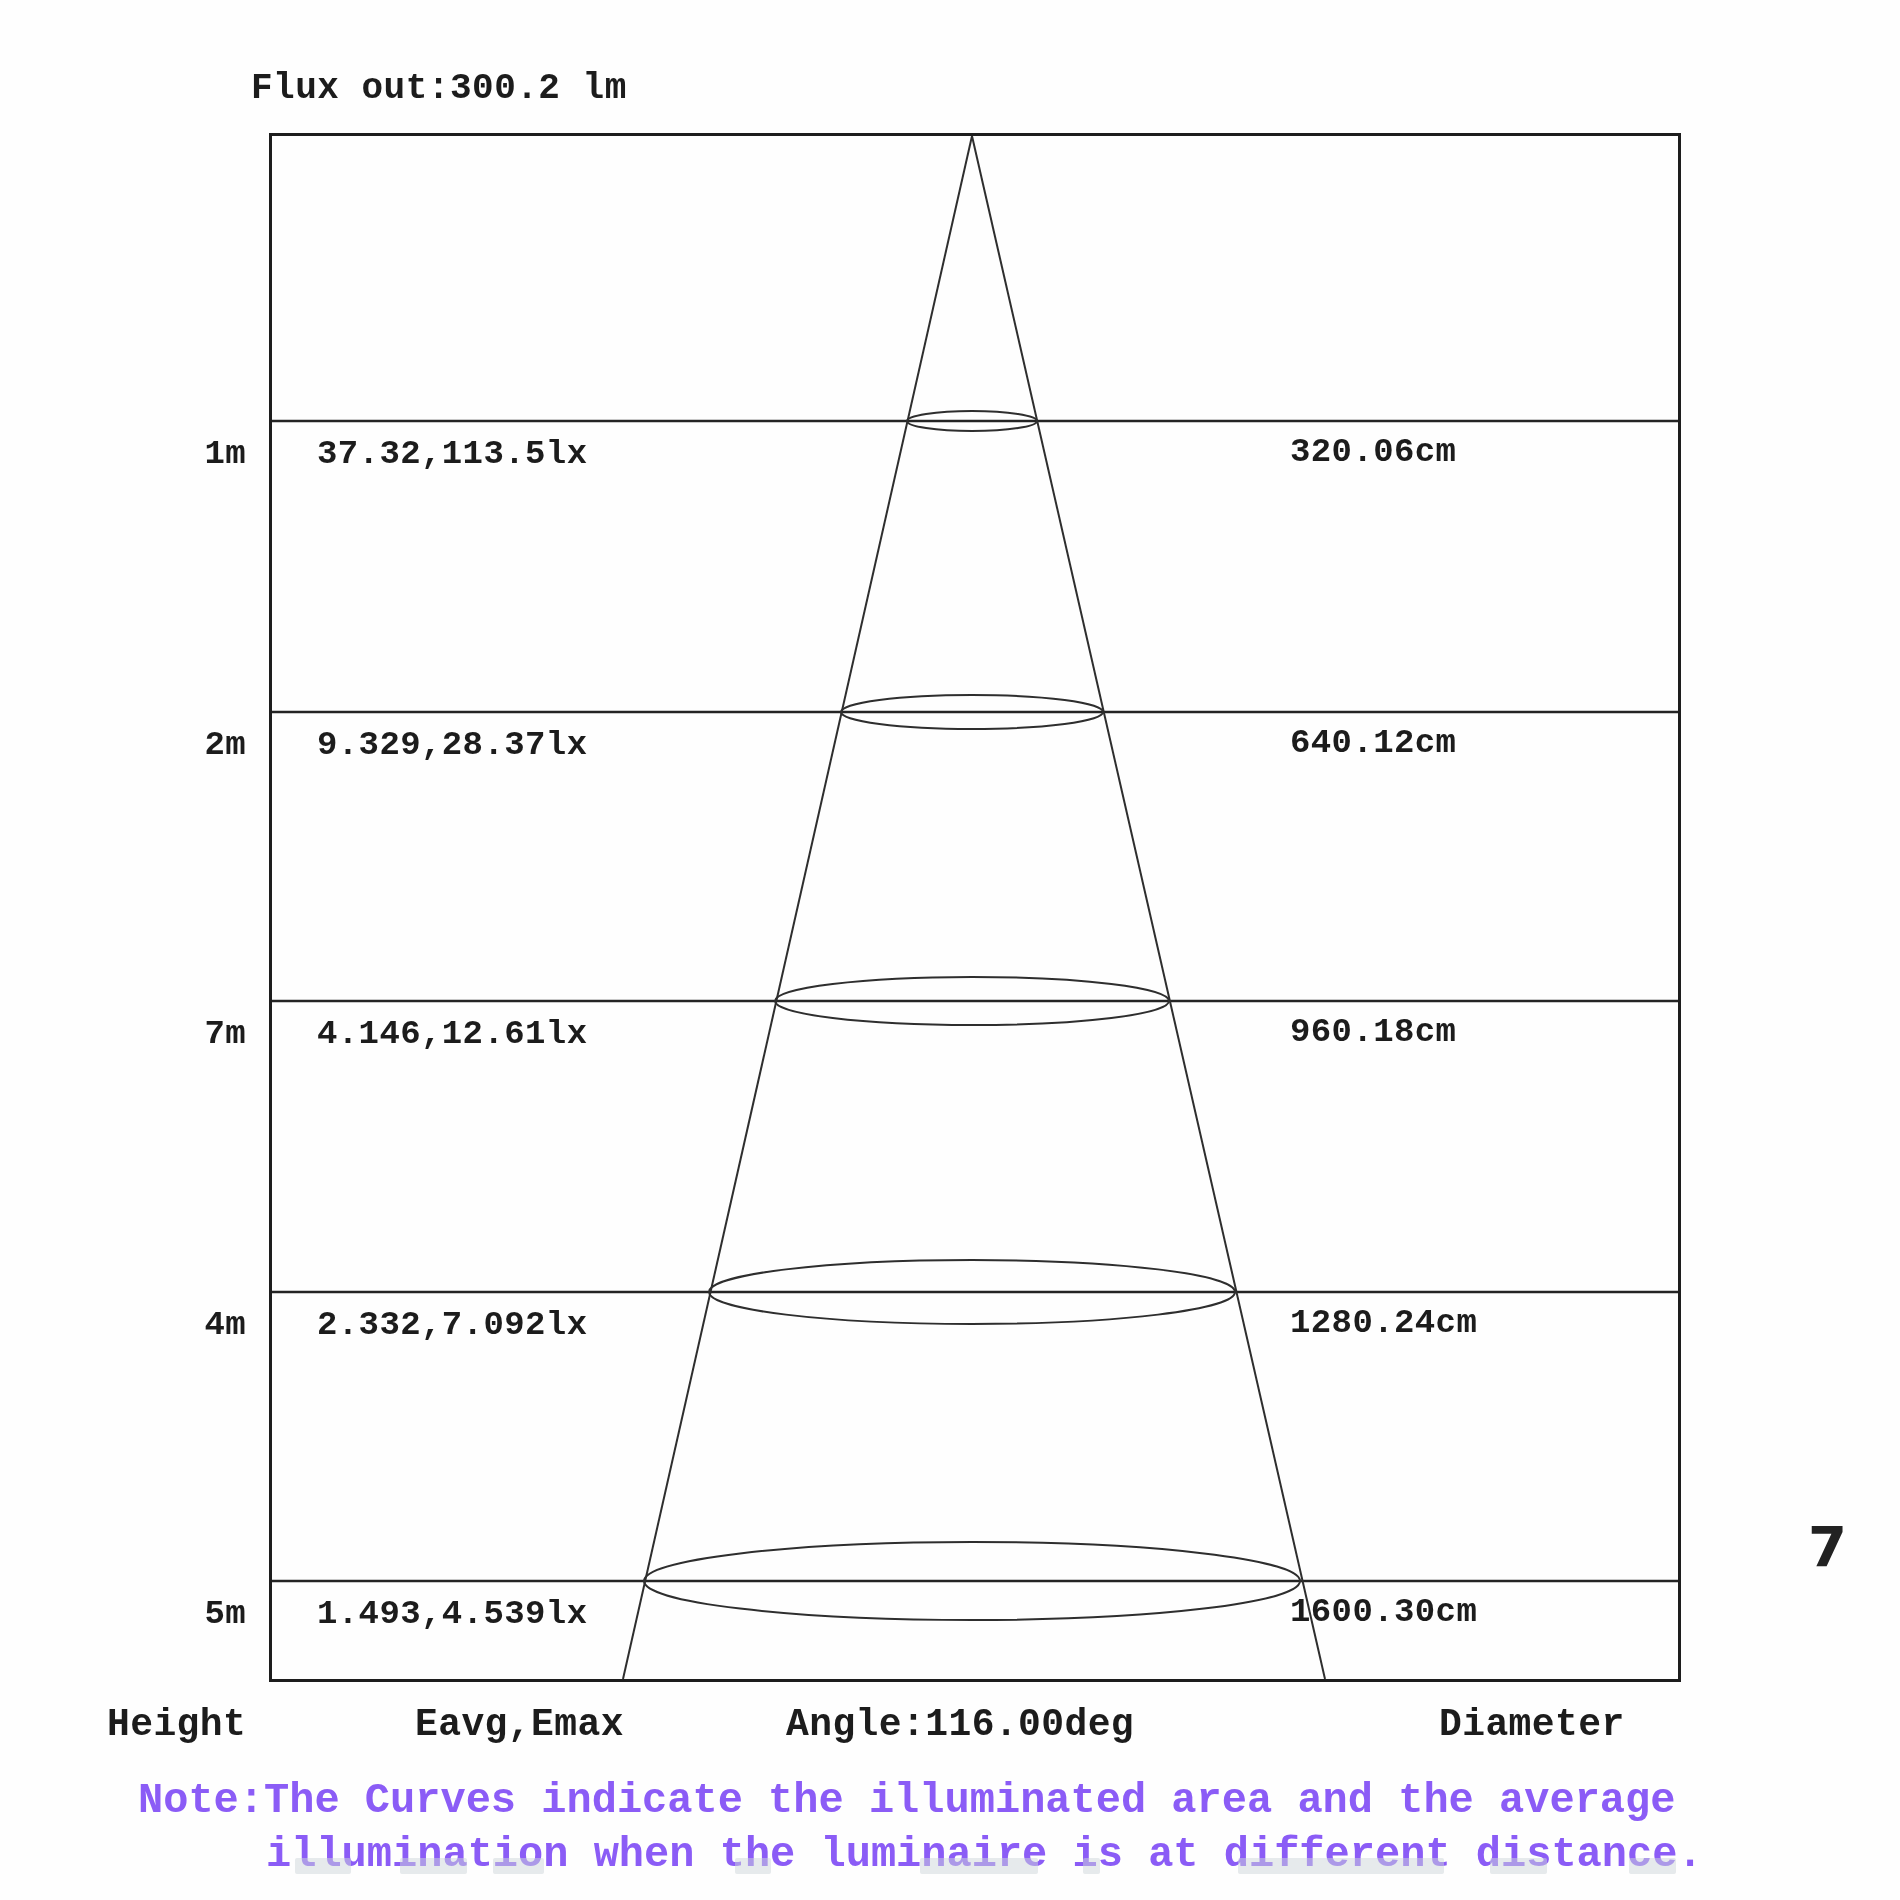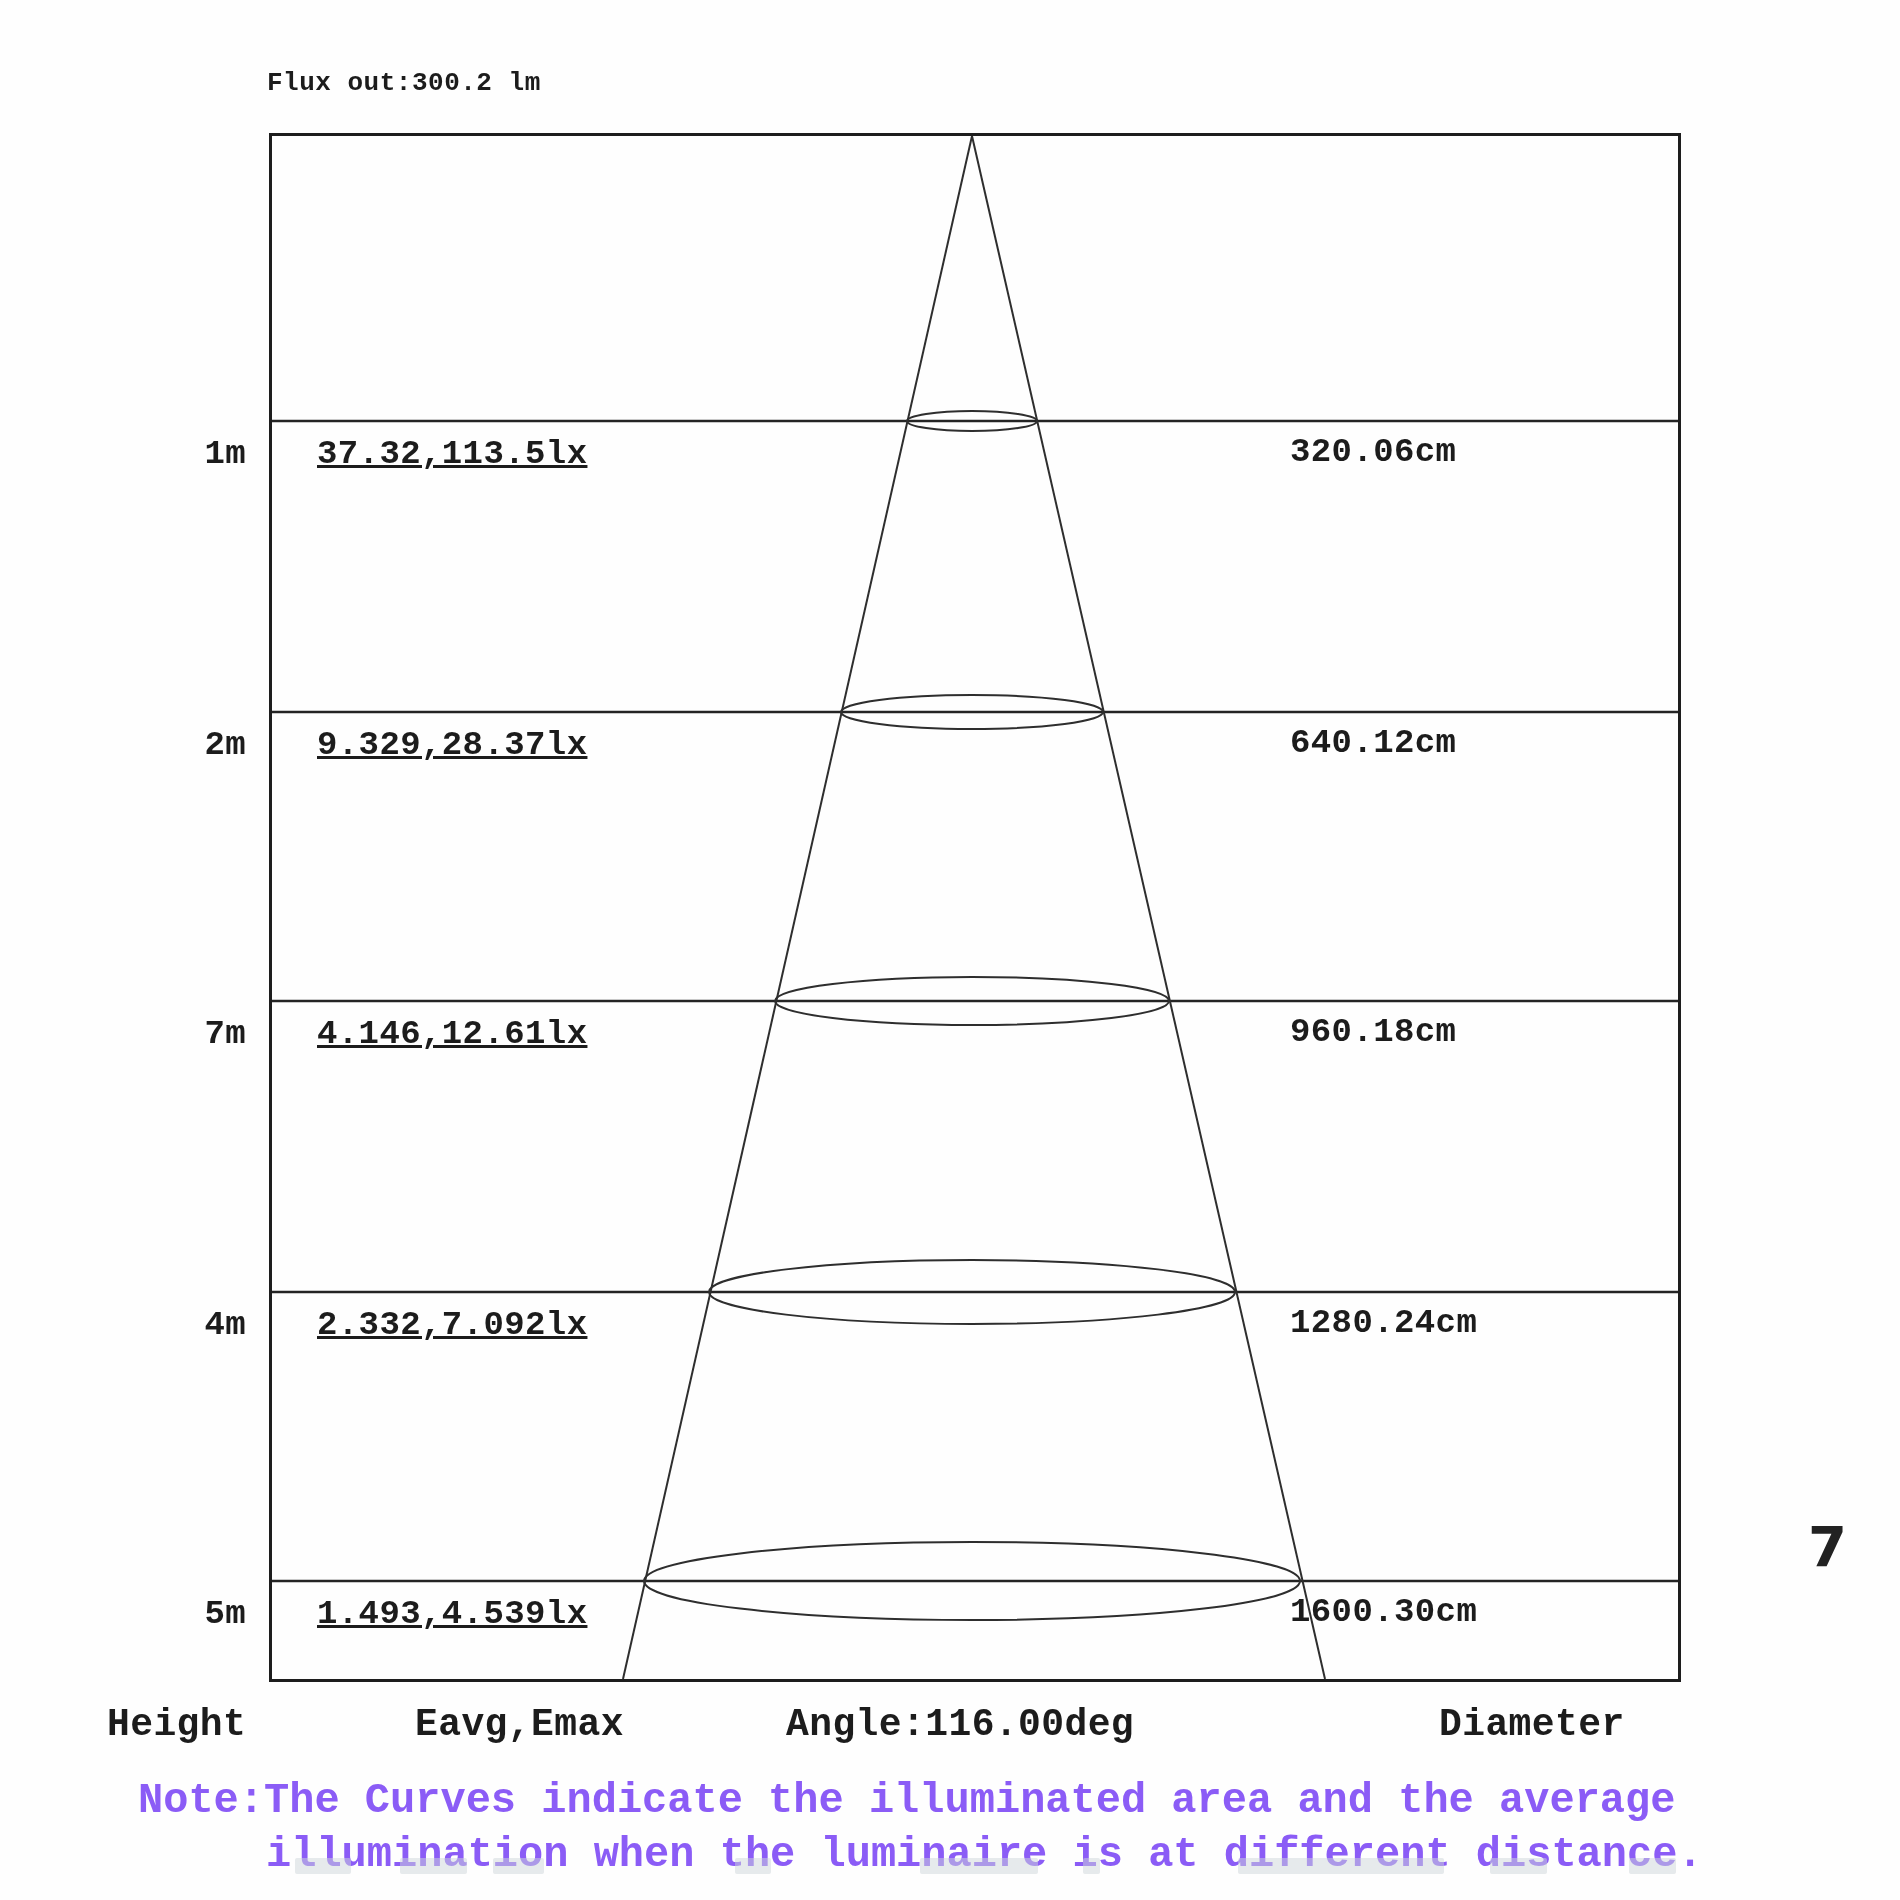--- a/index.html
+++ b/index.html
@@ -7,35 +7,35 @@
     position: relative;
     width: 1900px;
     height: 1900px;
     background: #fefefe;
     font-family: "Liberation Mono", "DejaVu Sans Mono", monospace;
     color: #1c1c1c;
     overflow: hidden;
   }
   .abs { position: absolute; white-space: pre; }
   .title {
-    left: 267px; top: 68px;
-    font-size: 26px; font-weight: 700; letter-spacing: 0.5px; text-align: right;
+    left: 251px; top: 68px;
+    font-size: 36px; font-weight: 700; letter-spacing: 0.5px; text-align: right;
   }
   .frame {
     position: absolute;
     left: 269px; top: 133px;
     width: 1412px; height: 1549px;
     border: 3px solid #1d1d1d;
     box-sizing: border-box;
     background: #fefefe;
   }
   .frame svg { position: absolute; left: 0; top: 0; }
   .rowtext { font-size: 34px; font-weight: 600; letter-spacing: 0.4px; }
   .hlab   { left: 160px; width: 86px;  text-align: right; }
-  .elab   { left: 317px; text-decoration: underline; }
+  .elab   { left: 317px; }
   .dlab   { left: 1290px; width: 331px; }
   .footer { font-size: 38px; font-weight: 600; top: 1703px; letter-spacing: 0.4px; }
   .note {
     font-size: 42px; font-weight: 800; letter-spacing: 0px;
     color: #8b5cf6;
   }
   .pagenum {
     font-family: "DejaVu Sans", "Liberation Sans", sans-serif;
     font-size: 56px; font-weight: 600; color: #222;
   }

